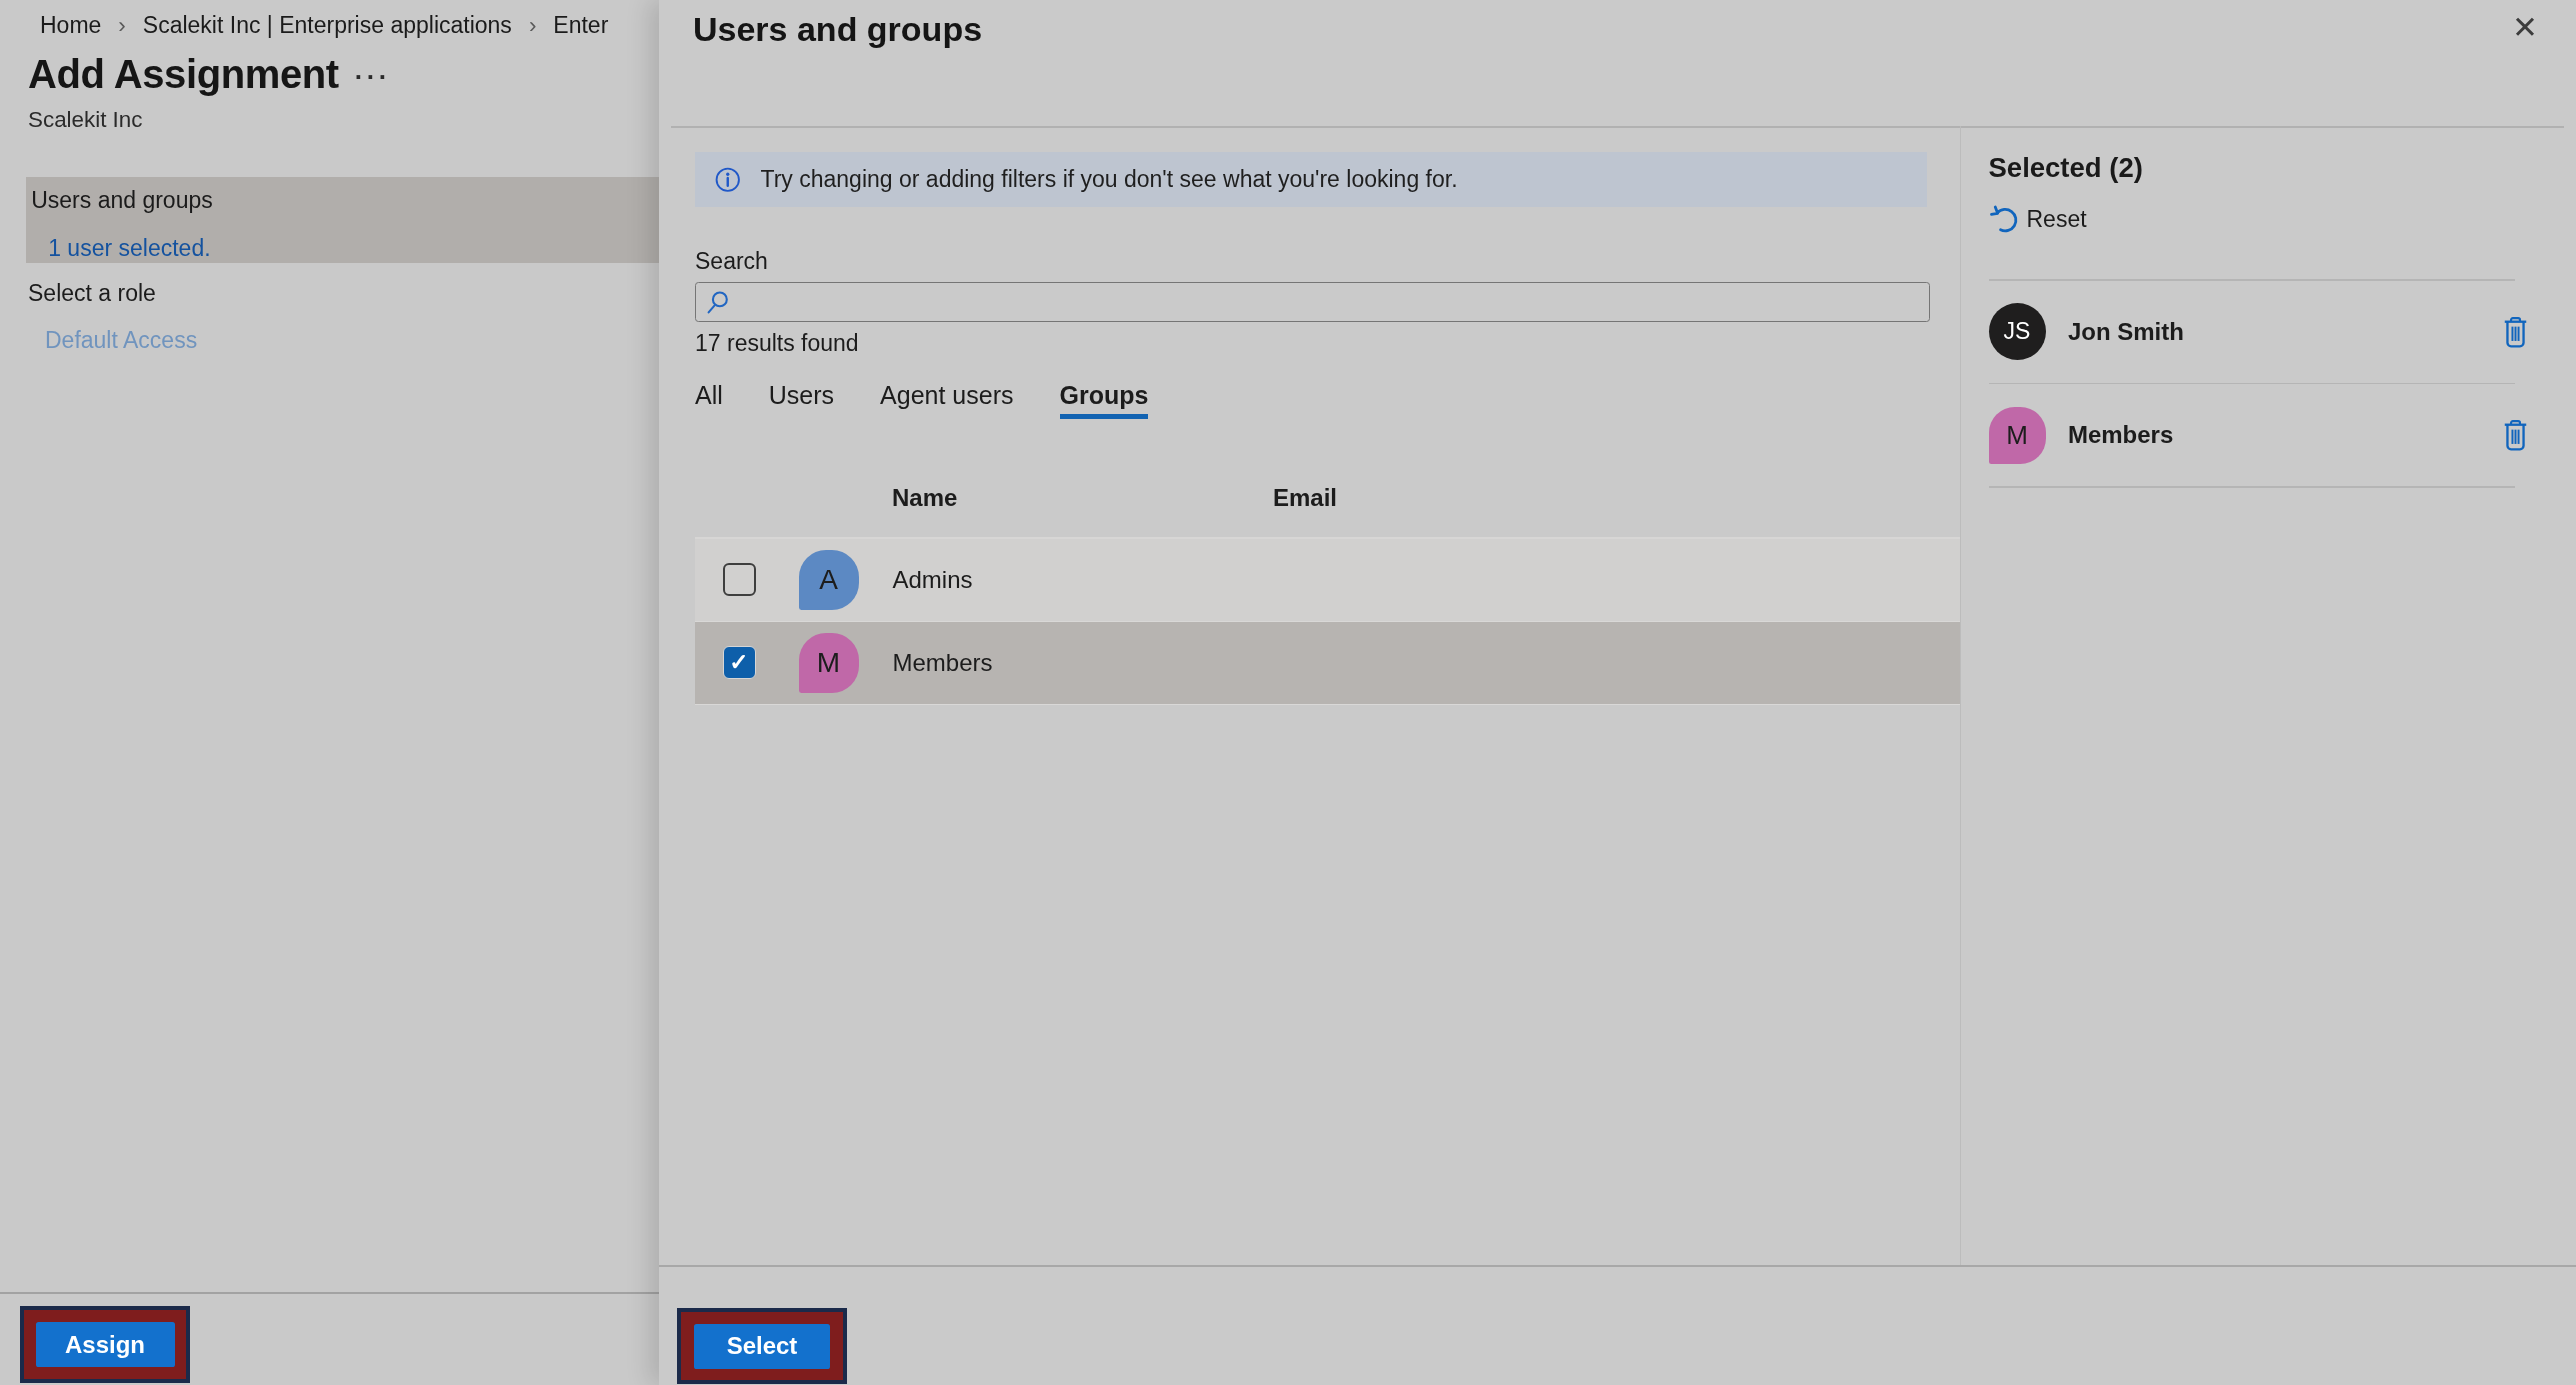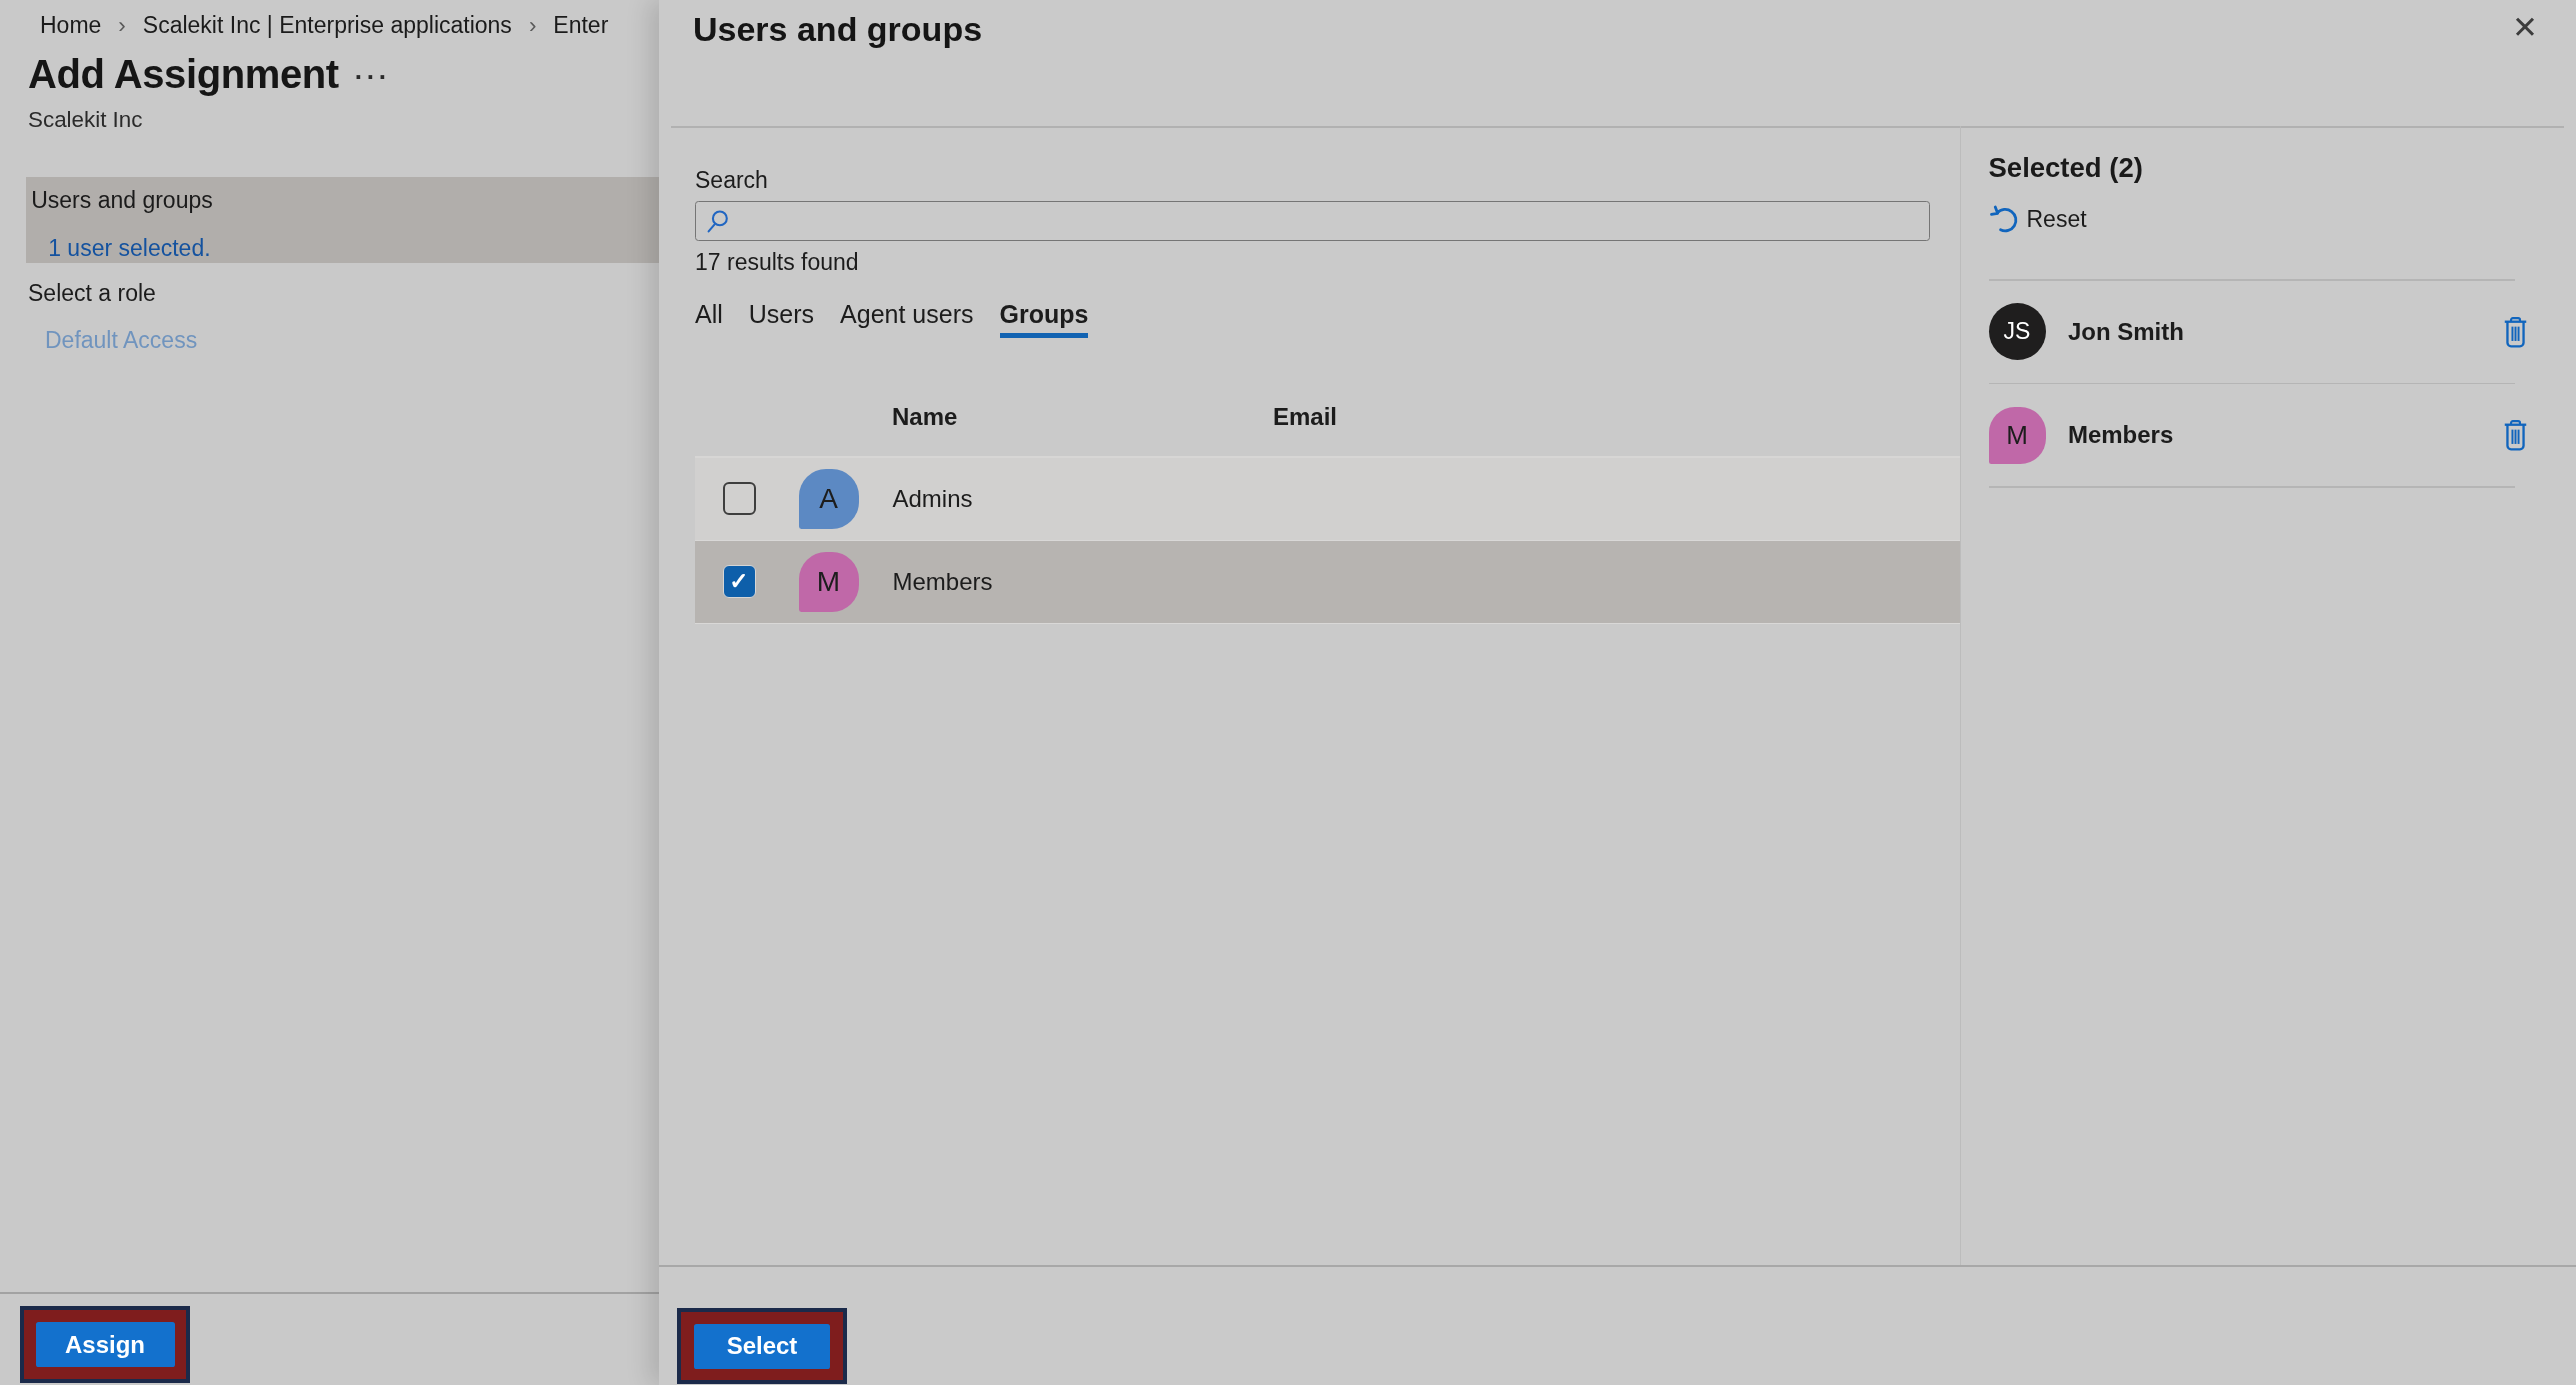--- a/index.html
+++ b/index.html
@@ -49,21 +49,21 @@
   .main-col { position:absolute; top:126px; left:36px; width:1265px; }
   .banner { margin-top:26px; width:1232px; height:55px; background:var(--banner, #bec5d0);
             display:flex; align-items:center; padding:0 19px; gap:19px; font-size:23px; color:#1f1f1f; }
   .search-label { margin-top:41px; font-size:23px; }
   .search-box { margin-top:6.9px; width:1235px; height:40px; border:1.7px solid #757575; border-radius:3.4px;
                 display:flex; align-items:center; padding:0 10.3px; }
   .search-box input { flex:1; background:transparent; border:none; outline:none;
                       font-family:"Liberation Sans", sans-serif; font-size:23px; margin-left:12px; color:#1c1c1c; }
   .results-count { margin-top:8.6px; font-size:23px; }
 
-  .tabs { margin-top:24px; display:flex; gap:26px; font-size:25px; }
+  .tabs { margin-top:24px; display:flex; gap:46px; font-size:25px; }
   .tab { padding-bottom:3.4px; border-bottom:5.2px solid transparent; cursor:pointer; color:#1c1c1c; }
   .tab.active { font-weight:700; border-bottom-color:var(--underline, #1263b2); }
 
   .thead { margin-top:65px; position:relative; height:26px; font-size:24px; font-weight:700; }
   .th-name { position:absolute; left:197px; }
   .th-email { position:absolute; left:578px; }
   .rows-top-divider { margin-top:27px; width:1265px; height:1.7px; background:#d7d6d5; }
 
   .row { width:1265px; height:83px; display:flex; align-items:center;
          background:var(--rowBg, #d1d0cf); border-bottom:1.7px solid #d9d8d7; cursor:pointer; }
@@ -135,20 +135,28 @@
 </div>
 
 <div class="panel">
 
   <h2 class="panel-title">Users and groups</h2>
   <span class="close-x">✕</span>
   <div class="panel-divider"></div>
 
   <div class="main-col">
 
+    <div class="banner">
+      <svg width="27.5" height="27.5" viewBox="0 0 32 32">
+        <circle cx="16" cy="16" r="13" fill="none" stroke="#2058c8" stroke-width="2.2"></circle>
+        <circle cx="16" cy="9.6" r="1.9" fill="#2058c8"></circle>
+        <line x1="16" y1="14" x2="16" y2="23" stroke="#2058c8" stroke-width="2.8" stroke-linecap="round"></line>
+      </svg>
+      <span>Try changing or adding filters if you don't see what you're looking for.</span>
+    </div>
 
     <div class="search-label">Search</div>
     <div class="search-box">
       <svg width="26" height="26" viewBox="0 0 30 30">
         <circle cx="16" cy="12" r="8" fill="none" stroke="#2166c2" stroke-width="2.4"></circle>
         <line x1="10.2" y1="18.6" x2="3" y2="27" stroke="#2166c2" stroke-width="2.4" stroke-linecap="round"></line>
       </svg>
       <input type="text" value="" placeholder="" style="">
     </div>
     <div class="results-count">17 results found</div>

